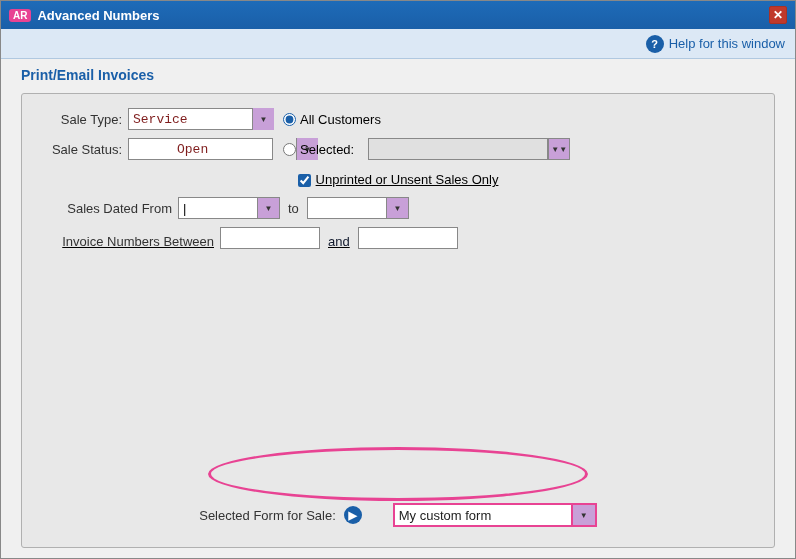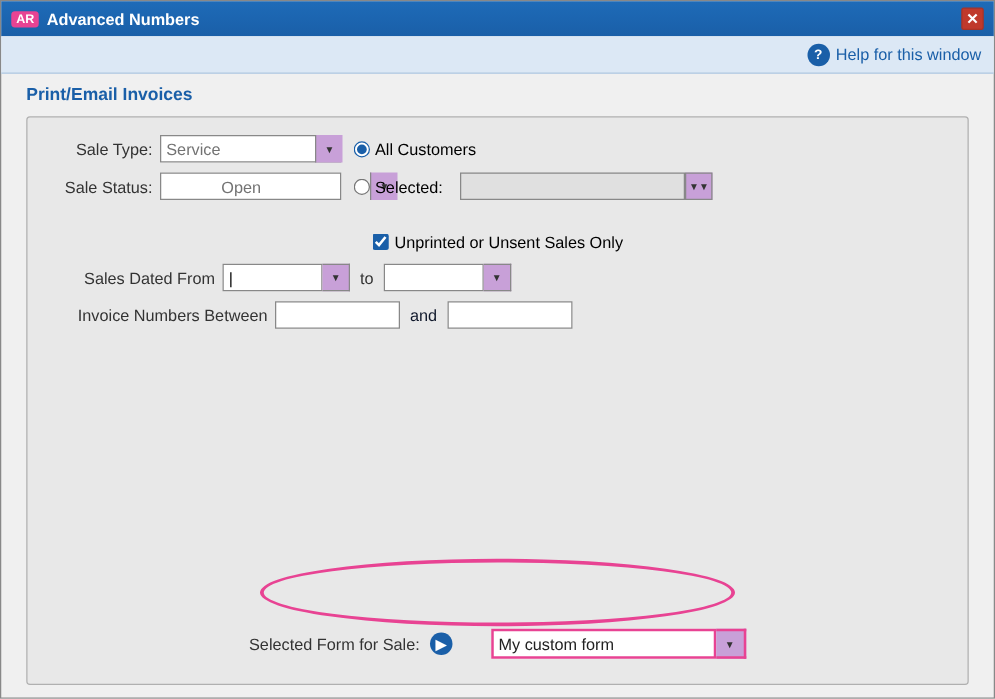--- a/index.html
+++ b/index.html
@@ -21,45 +21,45 @@
     .main-content { flex: 1; padding: 6px 20px 10px 20px; display: flex; flex-direction: column; }
 
     .filter-panel { background: #e8e8e8; border: 1px solid #b0b0b0; border-radius: 3px; padding: 14px 20px 20px 20px; flex: 1; display: flex; flex-direction: column; position: relative; }
 
     .form-row { display: flex; align-items: center; margin-bottom: 8px; }
     .form-label { color: #333; text-align: right; margin-right: 6px; }
 
     .sale-type-row { margin-bottom: 8px; }
     .sale-status-row { margin-bottom: 10px; }
     .dropdown { background: white; border: 1px solid #888; display: flex; align-items: center; height: 22px; }
-    .dropdown input { border: none; outline: none; background: transparent; padding: 0 4px; font-size: 13px; color: #737373; }
+    .dropdown input { border: none; outline: none; background: transparent; padding: 0 4px; font-size: 13px; color: #7f1d1d; font-family: Liberation Mono, monospace; }
     .dropdown .dd-arrow { width: 22px; height: 22px; background: #c8a0d8; border-left: 1px solid #888; display: flex; align-items: center; justify-content: center; cursor: pointer; flex-shrink: 0; }
     .dropdown .dd-arrow::after { content: '▼'; font-size: 8px; color: #333; }
 
     .radio-group { display: flex; align-items: center; gap: 14px; margin-left: 10px; }
     .radio-item { display: flex; align-items: center; gap: 4px; cursor: pointer; }
     .radio-item input[type="radio"] { accent-color: #1a5fa8; cursor: pointer; }
 
     .selected-dropdown { display: flex; align-items: center; height: 22px; }
     .selected-dropdown .dd-input { background: #e0e0e0; border: 1px solid #888; height: 22px; width: 200px; padding: 0 4px; font-size: 13px; color: #666; }
     .selected-dropdown .dd-arrow2 { width: 22px; height: 22px; background: #c8a0d8; border: 1px solid #888; border-left: none; display: flex; align-items: center; justify-content: center; cursor: pointer; }
     .selected-dropdown .dd-arrow2::after { content: '▼'; font-size: 8px; color: #333; }
 
-    .checkbox-row { display: flex; align-items: center; justify-content: center; margin-bottom: 10px; margin-top: 16px; }
+    .checkbox-row { display: flex; align-items: flex-end; justify-content: center; margin-bottom: 10px; margin-top: 2px; text-decoration: underline; }
     .checkbox-row input[type="checkbox"] { accent-color: #1a5fa8; margin-right: 5px; }
 
     .dates-row { display: flex; align-items: center; margin-bottom: 8px; }
     .date-label { color: #333; text-align: right; width: 130px; margin-right: 6px; }
     .date-dropdown { display: flex; align-items: center; }
     .date-dropdown .dd-input { background: white; border: 1px solid #888; height: 22px; width: 80px; padding: 0 4px; font-size: 13px; }
     .date-dropdown .dd-arrow { width: 22px; height: 22px; background: #c8a0d8; border: 1px solid #888; border-left: none; display: flex; align-items: center; justify-content: center; cursor: pointer; }
     .date-dropdown .dd-arrow::after { content: '▼'; font-size: 8px; color: #333; }
     .to-label { margin: 0 8px; color: #333; }
 
-    .invoice-row { display: flex; align-items: center; margin-bottom: 6px; }
+    .invoice-row { display: flex; align-items: flex-end; margin-bottom: 6px; text-decoration: underline; }
     .invoice-label { color: #333; text-align: right; width: 172px; margin-right: 6px; }
     .invoice-input { background: white; border: 1px solid #888; height: 22px; width: 100px; padding: 0 4px; font-size: 13px; }
     .and-label { margin: 0 8px; color: #0f172a; }
 
     .selected-form-section { margin-top: auto; padding-top: 10px; }
     .selected-form-row { display: flex; align-items: center; justify-content: center; gap: 8px; }
     .selected-form-label { color: #333; }
     .info-icon { width: 18px; height: 18px; background: #1a5fa8; border-radius: 50%; color: white; display: flex; align-items: center; justify-content: center; font-size: 11px; font-weight: bold; cursor: pointer; flex-shrink: 0; }
 
     .custom-form-dropdown { display: flex; align-items: center; }

